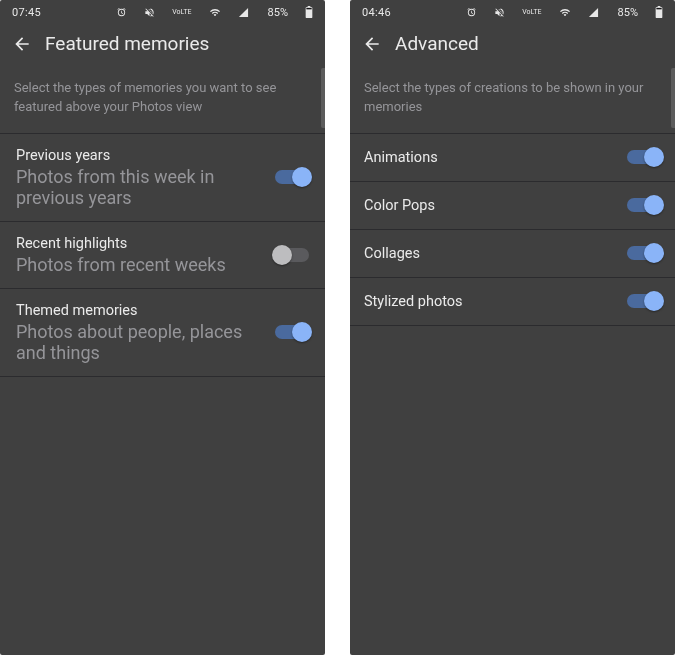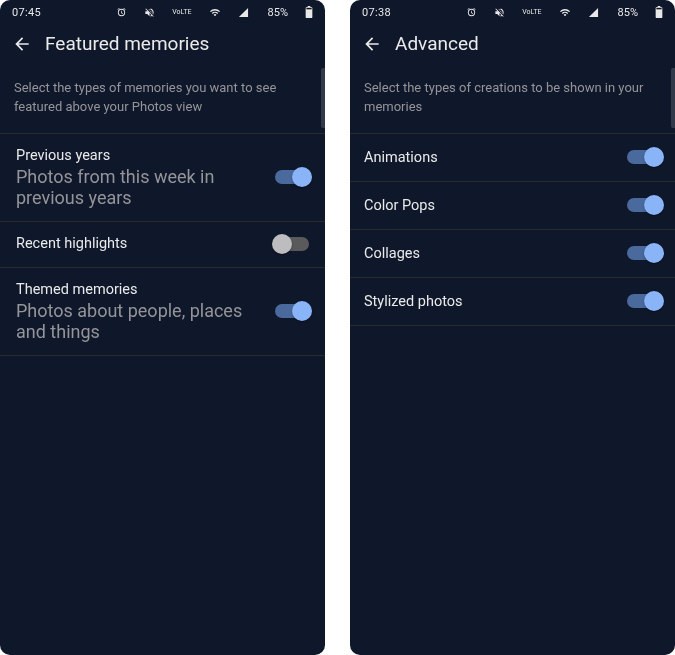--- a/index.html
+++ b/index.html
@@ -1,17 +1,17 @@
 <!DOCTYPE html>
 <html><head>
   <meta charset="utf-8">
   <style>
     * { margin: 0; padding: 0; box-sizing: border-box; font-family: -apple-system, BlinkMacSystemFont, 'Segoe UI', Roboto, sans-serif; }
     body { background: #fff; width: 675px; height: 655px; display: flex; gap: 25px; padding: 0; }
-    .phone { width: 325px; height: 655px; background: #0f172a; color: #e8e8e8; position: relative; overflow: hidden; border-radius: 10px; }
+    .phone { width: 325px; height: 655px; background: #404040; color: #e8e8e8; position: relative; overflow: hidden; border-radius: 2px; }
     .status-bar { display: flex; justify-content: space-between; align-items: center; padding: 6px 12px 4px; font-size: 11px; height: 22px; }
     .status-time { font-weight: 400; letter-spacing: 0.3px; }
     .status-icons { display: flex; align-items: center; gap: 17px; font-size: 10px; }
     .status-icons svg { fill: #e8e8e8; }
     .battery-text { font-size: 11px; margin-left: 2px; }
     .header { display: flex; align-items: center; padding: 10px 12px 14px; gap: 13px; }
     .back-arrow { width: 20px; height: 20px; display: flex; align-items: center; justify-content: center; cursor: pointer; }
     .header-title { font-size: 19px; font-weight: 400; color: #eaeaea; }
     .description { padding: 10px 14px 16px; font-size: 13px; color: #959599; line-height: 1.45; }
     .settings-list { border-top: 1px solid #2b2b2e; }
@@ -70,37 +70,38 @@
     <div class="setting-item">
       <div class="setting-text">
         <div class="setting-title">Previous years</div>
         <div class="setting-subtitle">Photos from this week in previous years</div>
       </div>
       <div class="toggle on"></div>
     </div>
     <div class="setting-item">
       <div class="setting-text">
         <div class="setting-title">Recent highlights</div>
+        <div class="setting-subtitle">Photos from recent weeks</div>
       </div>
       <div class="toggle off"></div>
     </div>
     <div class="setting-item">
       <div class="setting-text">
         <div class="setting-title">Themed memories</div>
         <div class="setting-subtitle">Photos about people, places and things</div>
       </div>
       <div class="toggle on"></div>
     </div>
   </div>
   <div class="scroll-hint"></div>
 </div>
 
 <div class="phone">
   <div class="status-bar">
-    <span class="status-time">07:38</span>
+    <span class="status-time">04:46</span>
     <div class="status-icons">
       <svg width="11" height="11" viewBox="0 0 24 24">
           <path d="M12 4a8 8 0 108 8 8 8 0 00-8-8zm0 14a6 6 0 116-6 6 6 0 01-6 6zM12.5 8H11v5l4 2.4.75-1.23-3.25-1.92zM7 2L3 5l1 1 4-3zM17 2l4 3-1 1-4-3z"></path>
         </svg>
       <svg width="11" height="11" viewBox="0 0 24 24">
           <path d="M16.5 12A4.5 4.5 0 0014 8v2.2l2.5 2.5zM19 12a7 7 0 01-.6 2.8l1.5 1.5A9 9 0 0021 12a9 9 0 00-7-8.8v2A7 7 0 0119 12zM4.3 3L3 4.3 7.7 9H3v6h4l5 5v-6.7l4.3 4.3a7 7 0 01-2.3 1.3v2a9 9 0 003.7-1.9l2 2L21 20 4.3 3zM12 4L9.9 6.1 12 8.2z"></path>
         </svg>
       <span style="font-size:7px;line-height:1;">VoLTE</span>
       <svg width="12" height="11" viewBox="0 0 24 24">
           <path d="M1 9l2 2a13 13 0 0118 0l2-2A16 16 0 001 9zm8 8l3 3 3-3a4.2 4.2 0 00-6 0zm-4-4l2 2a7.2 7.2 0 0110 0l2-2a10 10 0 00-14 0z"></path>

